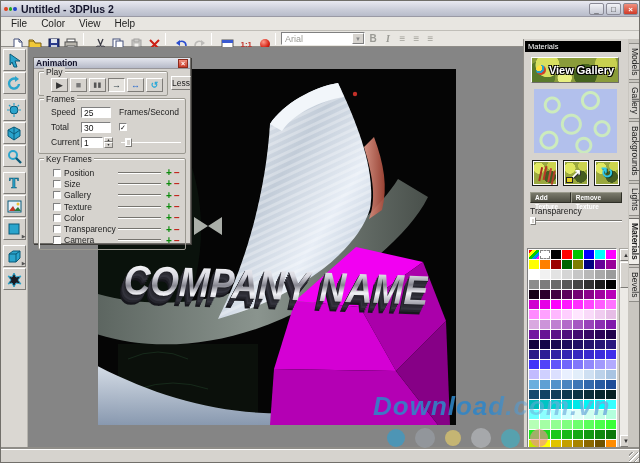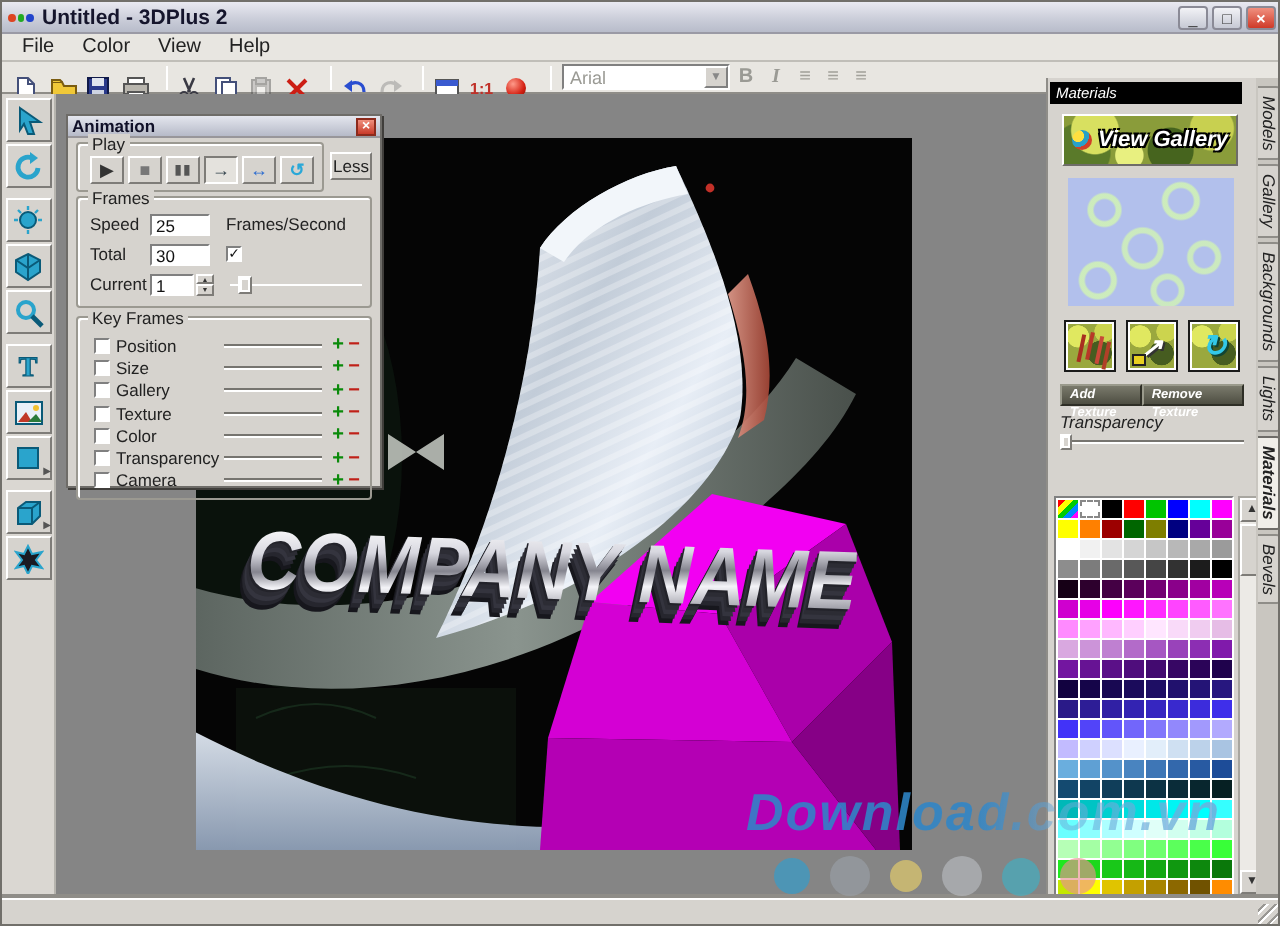--- a/index.html
+++ b/index.html
@@ -20,21 +20,21 @@
   .winbtn.close { background:linear-gradient(#f0907f,#cf3a28); color:#fff; font-weight:bold; }
 
   
   .menubar { position:absolute; left:0; top:16px; width:640px; height:14px; background:#e8e6e1;
     display:flex; align-items:center; gap:2px; padding-left:4px; border-bottom:1px solid #c0beb8; }
   .menu-item { font-size:10px; color:#222; padding:0 6px; }
 
   
   .toolbar { position:absolute; left:0; top:30px; width:640px; height:16px; background:#e8e6e1;
     display:flex; align-items:center; gap:1px; padding-left:6px; border-bottom:1px solid #8f8d88; }
-  .tbtn { width:17px; height:14px; display:flex; align-items:center; justify-content:flex-start; flex:none;margin-top:11px; }
+  .tbtn { width:17px; height:14px; display:flex; align-items:center; justify-content:flex-end; flex:none;margin-top:11px; }
   .tsep { width:1px; height:12px; background:#a8a6a0; border-right:1px solid #fff; margin:0 4px; flex:none; }
   .tbtn svg { display:block; }
   .tbtn.disabled { opacity:.45; filter:grayscale(1); }
   .fontcombo { width:84px; height:13px; background:#fff; border:1px solid; border-color:#808080 #fff #fff #808080;
     display:flex; align-items:center; flex:none; }
   .fontcombo .fc-val { flex:1; font-size:9px; color:#9a9a94; padding-left:3px; }
   .fontcombo .fc-arrow { width:12px; height:11px; background:#d6d3ce; border:1px solid; border-color:#fff #808080 #808080 #fff;
     font-size:6px; color:#888; text-align:center; line-height:10px; }
   .txtbtn { font-size:10px; color:#9a9a94; font-weight:bold; width:14px; text-align:center; flex:none; }
   .txtbtn.it { font-style:italic; font-family:"Liberation Serif",serif; }
@@ -67,21 +67,21 @@
   
   .dialog { position:absolute; left:32px; top:56px; width:158px; height:187px; background:#d6d3ce;
     border:1px solid #6e6c68; box-shadow:1px 1px 0 #403e3b; z-index:20; }
   .dlg-title { height:11px; background:linear-gradient(180deg,#e4e6ee,#b6bac8); display:flex; align-items:center;
     padding:0 2px; border-bottom:1px solid #98969a; }
   .dlg-title .t { flex:1; font-size:8.5px; font-weight:bold; color:#101028; }
   .dlg-close { width:10px; height:9px; background:linear-gradient(#ef8f7e,#c93a29); border:1px solid #8c2a1c;
     color:#fff; font-size:7px; line-height:7px; text-align:center; font-weight:bold; }
   .dlg-body { padding:2px 4px; }
   .group { border:1px solid #9b9991; box-shadow:inset 1px 1px 0 #fff; border-radius:2px; position:relative;
-    padding:6px 4px 3px 6px; margin-bottom:4px; }
+    padding:6px 4px 3px 12px; margin-bottom:4px; }
   .group > .glabel { position:absolute; top:-5px; left:5px; background:#d6d3ce; font-size:8.5px; color:#222; padding:0 2px; }
   .playrow { display:flex; align-items:flex-start; gap:3px; }
   .playgroup { flex:1; margin-bottom:2px; }
   .playbtns { display:flex; gap:2px; }
   .pbtn { width:17px; height:14px; background:#d6d3ce; border:1px solid; border-color:#fff #7e7c78 #7e7c78 #fff;
     font-size:9px; display:flex; align-items:center; justify-content:center; }
   .pbtn.pressed { border-color:#7e7c78 #fff #fff #7e7c78; background:#e4e2dd; }
   .lessbtn { width:28px; height:14px; margin-top:5px; background:#d6d3ce; border:1px solid; border-color:#fff #7e7c78 #7e7c78 #fff;
     font-size:8.5px; text-align:center; line-height:12px; color:#222; }
   .frow { display:flex; align-items:center; height:14px; margin-bottom:1px; }
@@ -101,21 +101,21 @@
   .kfgroup { padding-top:8px; }
   .kfrow { display:flex; align-items:center; height:11.3px; }
   .kfrow .chk { margin:0 3px 0 2px; }
   .kflabel { width:50px; font-size:8.5px; color:#222; }
   .kfline { flex:1; height:2px; border-top:1px solid #76746f; border-bottom:1px solid #fff; margin:0 4px; }
   .kfplus { color:#0a8a0a; font-weight:bold; font-size:10px; width:8px; text-align:center; }
   .kfminus { color:#c02018; font-weight:bold; font-size:10px; width:8px; text-align:center; }
 
   
   .rpanel { position:absolute; left:522px; top:38px; width:118px; height:410px; background:#d6d3ce;
-    border-left:1px solid #8f8d88;font-style:italic; }
+    border-left:1px solid #8f8d88; }
   .rp-header { position:absolute; left:1px; top:2px; width:96px; height:11px; background:#000;
     color:#fff; font-size:7.5px; padding:1px 0 0 3px; }
   .viewgallery { position:absolute; left:7px; top:18px; width:88px; height:26px;
     border:1px solid; border-color:#fff #6e6c68 #6e6c68 #fff;
     background-color:#8a9c3a;
     background-image:radial-gradient(circle at 18% 30%, #d8e060 0 16%, transparent 17%),
       radial-gradient(circle at 62% 72%, #46641e 0 20%, transparent 21%),
       radial-gradient(circle at 86% 26%, #c8d050 0 14%, transparent 15%),
       radial-gradient(circle at 38% 82%, #e8f080 0 12%, transparent 13%),
       radial-gradient(circle at 10% 75%, #5a7a2a 0 18%, transparent 19%);

